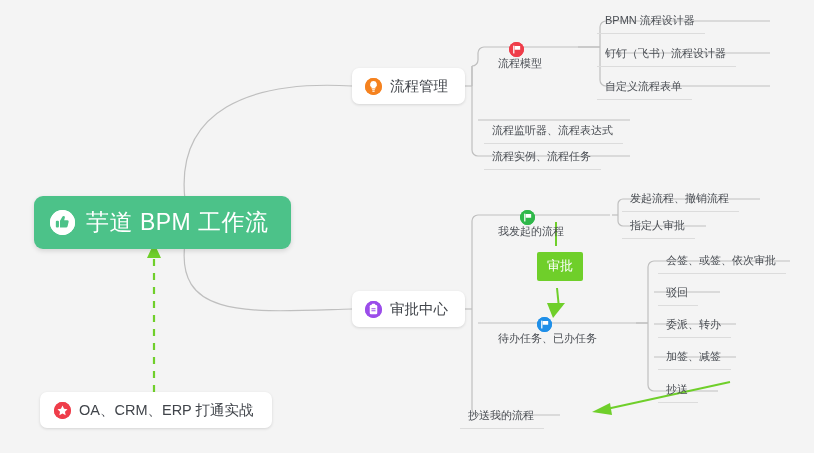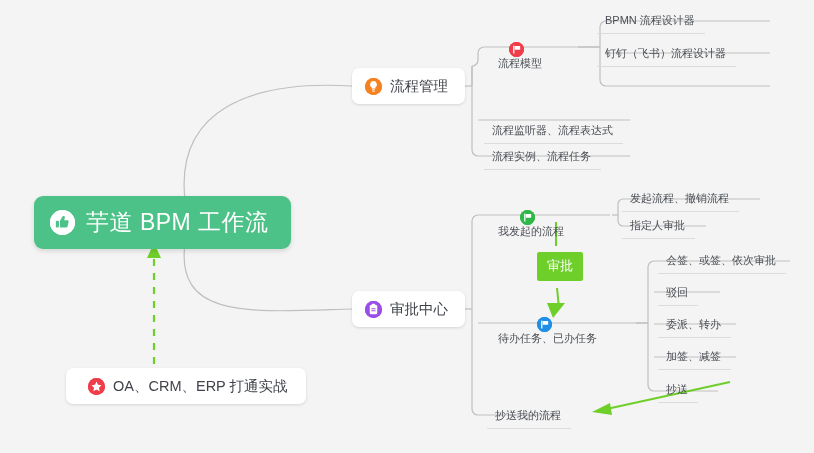--- a/index.html
+++ b/index.html
@@ -155,20 +155,23 @@
     </span>
     <span class="lbl">流程模型</span>
   </div>
 
   <div class="node plain" style="left:597px; top:10px;">
     <span class="lbl">BPMN 流程设计器</span>
   </div>
   <div class="node plain" style="left:597px; top:43px;">
     <span class="lbl">钉钉（飞书）流程设计器</span>
   </div>
+  <div class="node plain" style="left:597px; top:76px;">
+    <span class="lbl">自定义流程表单</span>
+  </div>
 
   <div class="node plain" style="left:484px; top:110px;margin-top:10px;">
     <span class="lbl">流程监听器、流程表达式</span>
   </div>
   <div class="node plain" style="left:484px; top:146px;">
     <span class="lbl">流程实例、流程任务</span>
   </div>
 
   <div class="node card" style="left:352px; top:291px;">
     <span class="ico ico-md" style="background:#9b4dea;">
@@ -221,29 +224,29 @@
   <div class="node plain" style="left:658px; top:314px;">
     <span class="lbl">委派、转办</span>
   </div>
   <div class="node plain" style="left:658px; top:346px;">
     <span class="lbl">加签、减签</span>
   </div>
   <div class="node plain" style="left:658px; top:379px;">
     <span class="lbl">抄送</span>
   </div>
 
-  <div class="node plain" style="left:487px; top:405px;">
+  <div class="node plain" style="left:460px; top:405px;">
     <span class="lbl">抄送我的流程</span>
   </div>
 
   <div class="badge" style="left:537px; top:252px;">
     <span>审批</span>
   </div>
 
-  <div class="node card" style="left:40px; top:368px; padding:9px 18px 9px 22px;margin-left:26px;">
+  <div class="node card" style="left:40px; top:392px; padding:9px 18px 9px 14px;">
     <span class="ico ico-md" style="background:#ef3d4a;">
       <svg viewBox="0 0 20 20" width="17" height="17">
         <circle cx="10" cy="10" r="10" fill="#ef3d4a"></circle>
         <polygon points="10,4.2 11.8,8 15.9,8.5 12.9,11.4 13.7,15.5 10,13.5 6.3,15.5 7.1,11.4 4.1,8.5 8.2,8" fill="#fff"></polygon>
       </svg>
     </span>
     <span class="lbl" style="font-size:14.5px;">OA、CRM、ERP 打通实战</span>
   </div>
 
 </div>

